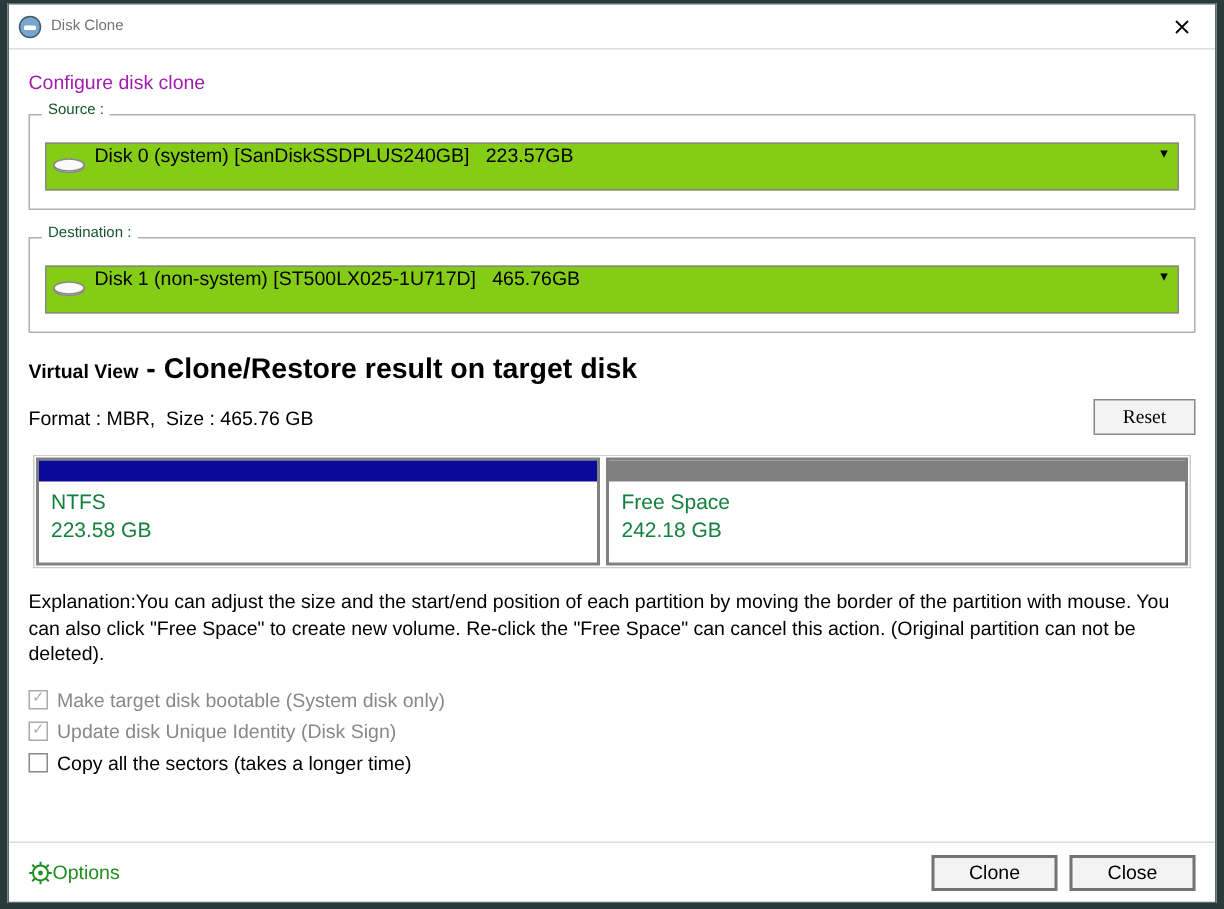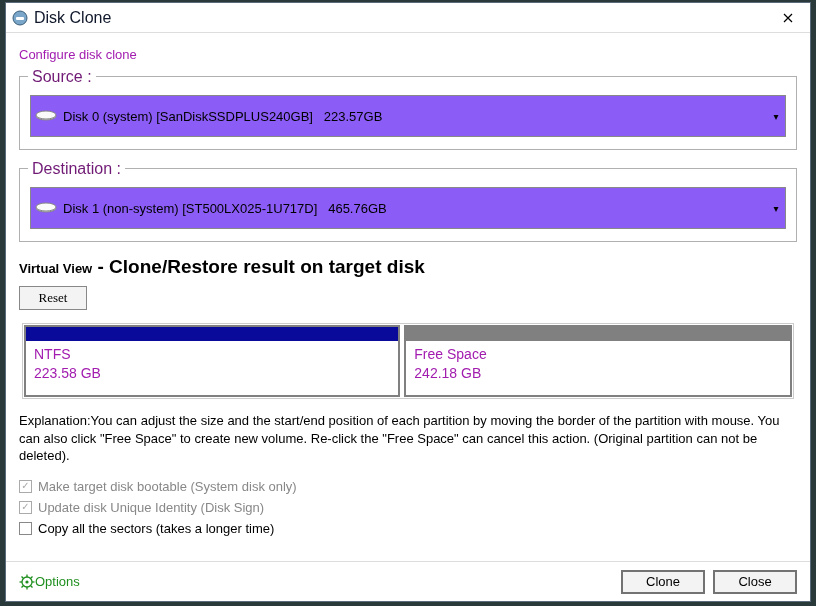--- a/index.html
+++ b/index.html
@@ -20,46 +20,46 @@
     border: 1px solid #5a6b7b;
   }
   .titlebar {
     height: 30px;
     display: flex;
     align-items: center;
     padding: 0 0 0 6px;
     border-bottom: 1px solid #ddd;
   }
   .titlebar .icon { width: 16px; height: 16px; margin-right: 6px; }
-  .titlebar .title { flex: 1; font-size: 16px; color: #0f172a; }
+  .titlebar .title { flex: 1; font-size: 10px; color: #737373; }
   .titlebar .close {
     width: 44px; height: 30px;
     display: flex; align-items: center; justify-content: center;
     font-size: 14px; color: #000;
     cursor: default;
   }
   .body { padding: 14px 13px 10px 13px; }
   .section-label { font-size: 13px; color: #a21caf; margin-bottom: 4px; }
   .group {
     border: 1px solid #b0b0b0;
     padding: 12px 10px 12px 10px;
     margin-bottom: 10px;
     position: relative;
   }
   .group-legend {
     position: absolute;
     top: -9px; left: 8px;
     background: #fff;
     padding: 0 4px;
-    font-size: 16px; color: #701a75;
+    font-size: 10px; color: #14532d;
   }
   .combo {
-    display: flex; align-items: center;
+    display: flex; 
     border: 1px solid #888;
-    height: 42px; background: #8b5cf6;
+    height: 32px; background: #84cc16;
     margin-top: 6px;
   }
   .combo .disk-icon { width: 30px; display:flex; align-items:center; justify-content:center; }
   .combo .disk-text { flex: 1; font-size: 13px; color: #000; padding-left: 2px; white-space: pre; }
   .combo .caret { width: 18px; text-align: center; color: #000; font-size: 10px; border-left: 0px solid #ccc; }
   .vv-heading { margin-top: 14px; }
   .vv-heading .bold { font-weight: bold; font-size: 13px; color: #000; }
   .vv-heading .rest { font-weight: bold; font-size: 19px; color: #000; }
   .fmt-row { display: flex; align-items: center; margin-top: 8px; }
   .fmt-row .fmt { font-size: 13px; color: #000; flex: 1; white-space: pre; }
@@ -77,21 +77,21 @@
     display: flex;
     gap: 4px;
   }
   .part {
     border: 2px solid #808080;
     background: #fff;
     position: relative;
     height: 72px;
   }
   .part .stripe { height: 14px; width: 100%; }
-  .part .pbody { padding: 4px 8px; font-size: 14px; color: #a21caf; line-height: 1.35; }
+  .part .pbody { padding: 4px 8px; font-size: 14px; color: #15803d; line-height: 1.35; }
   .part-ntfs { width: 49%; }
   .part-ntfs .stripe { background: #0a0a9a; }
   .part-free { flex: 1; }
   .part-free .stripe { background: #808080; }
   .explain { margin-top: 10px; font-size: 13px; color: #000; line-height: 1.35; }
   .checks { margin-top: 14px; }
   .check-row { display: flex; align-items: center; gap: 6px; margin-bottom: 6px; font-size: 13px; }
   .check-row.disabled { color: #888; }
   .check-row.enabled { color: #000; }
   .chk {
@@ -163,20 +163,21 @@
         <span class="disk-text">Disk 1 (non-system) [ST500LX025-1U717D]   465.76GB</span>
         <span class="caret">▾</span>
       </div>
     </div>
 
     <div class="vv-heading">
       <span class="bold">Virtual View</span><span class="rest"> - Clone/Restore result on target disk</span>
     </div>
 
     <div class="fmt-row">
+      <span class="fmt">Format : MBR,  Size : 465.76 GB</span>
       <button class="reset-btn">Reset</button>
     </div>
 
     <div class="part-canvas">
       <div class="part part-ntfs">
         <div class="stripe"></div>
         <div class="pbody">
           <div>NTFS</div>
           <div>223.58 GB</div>
         </div>

